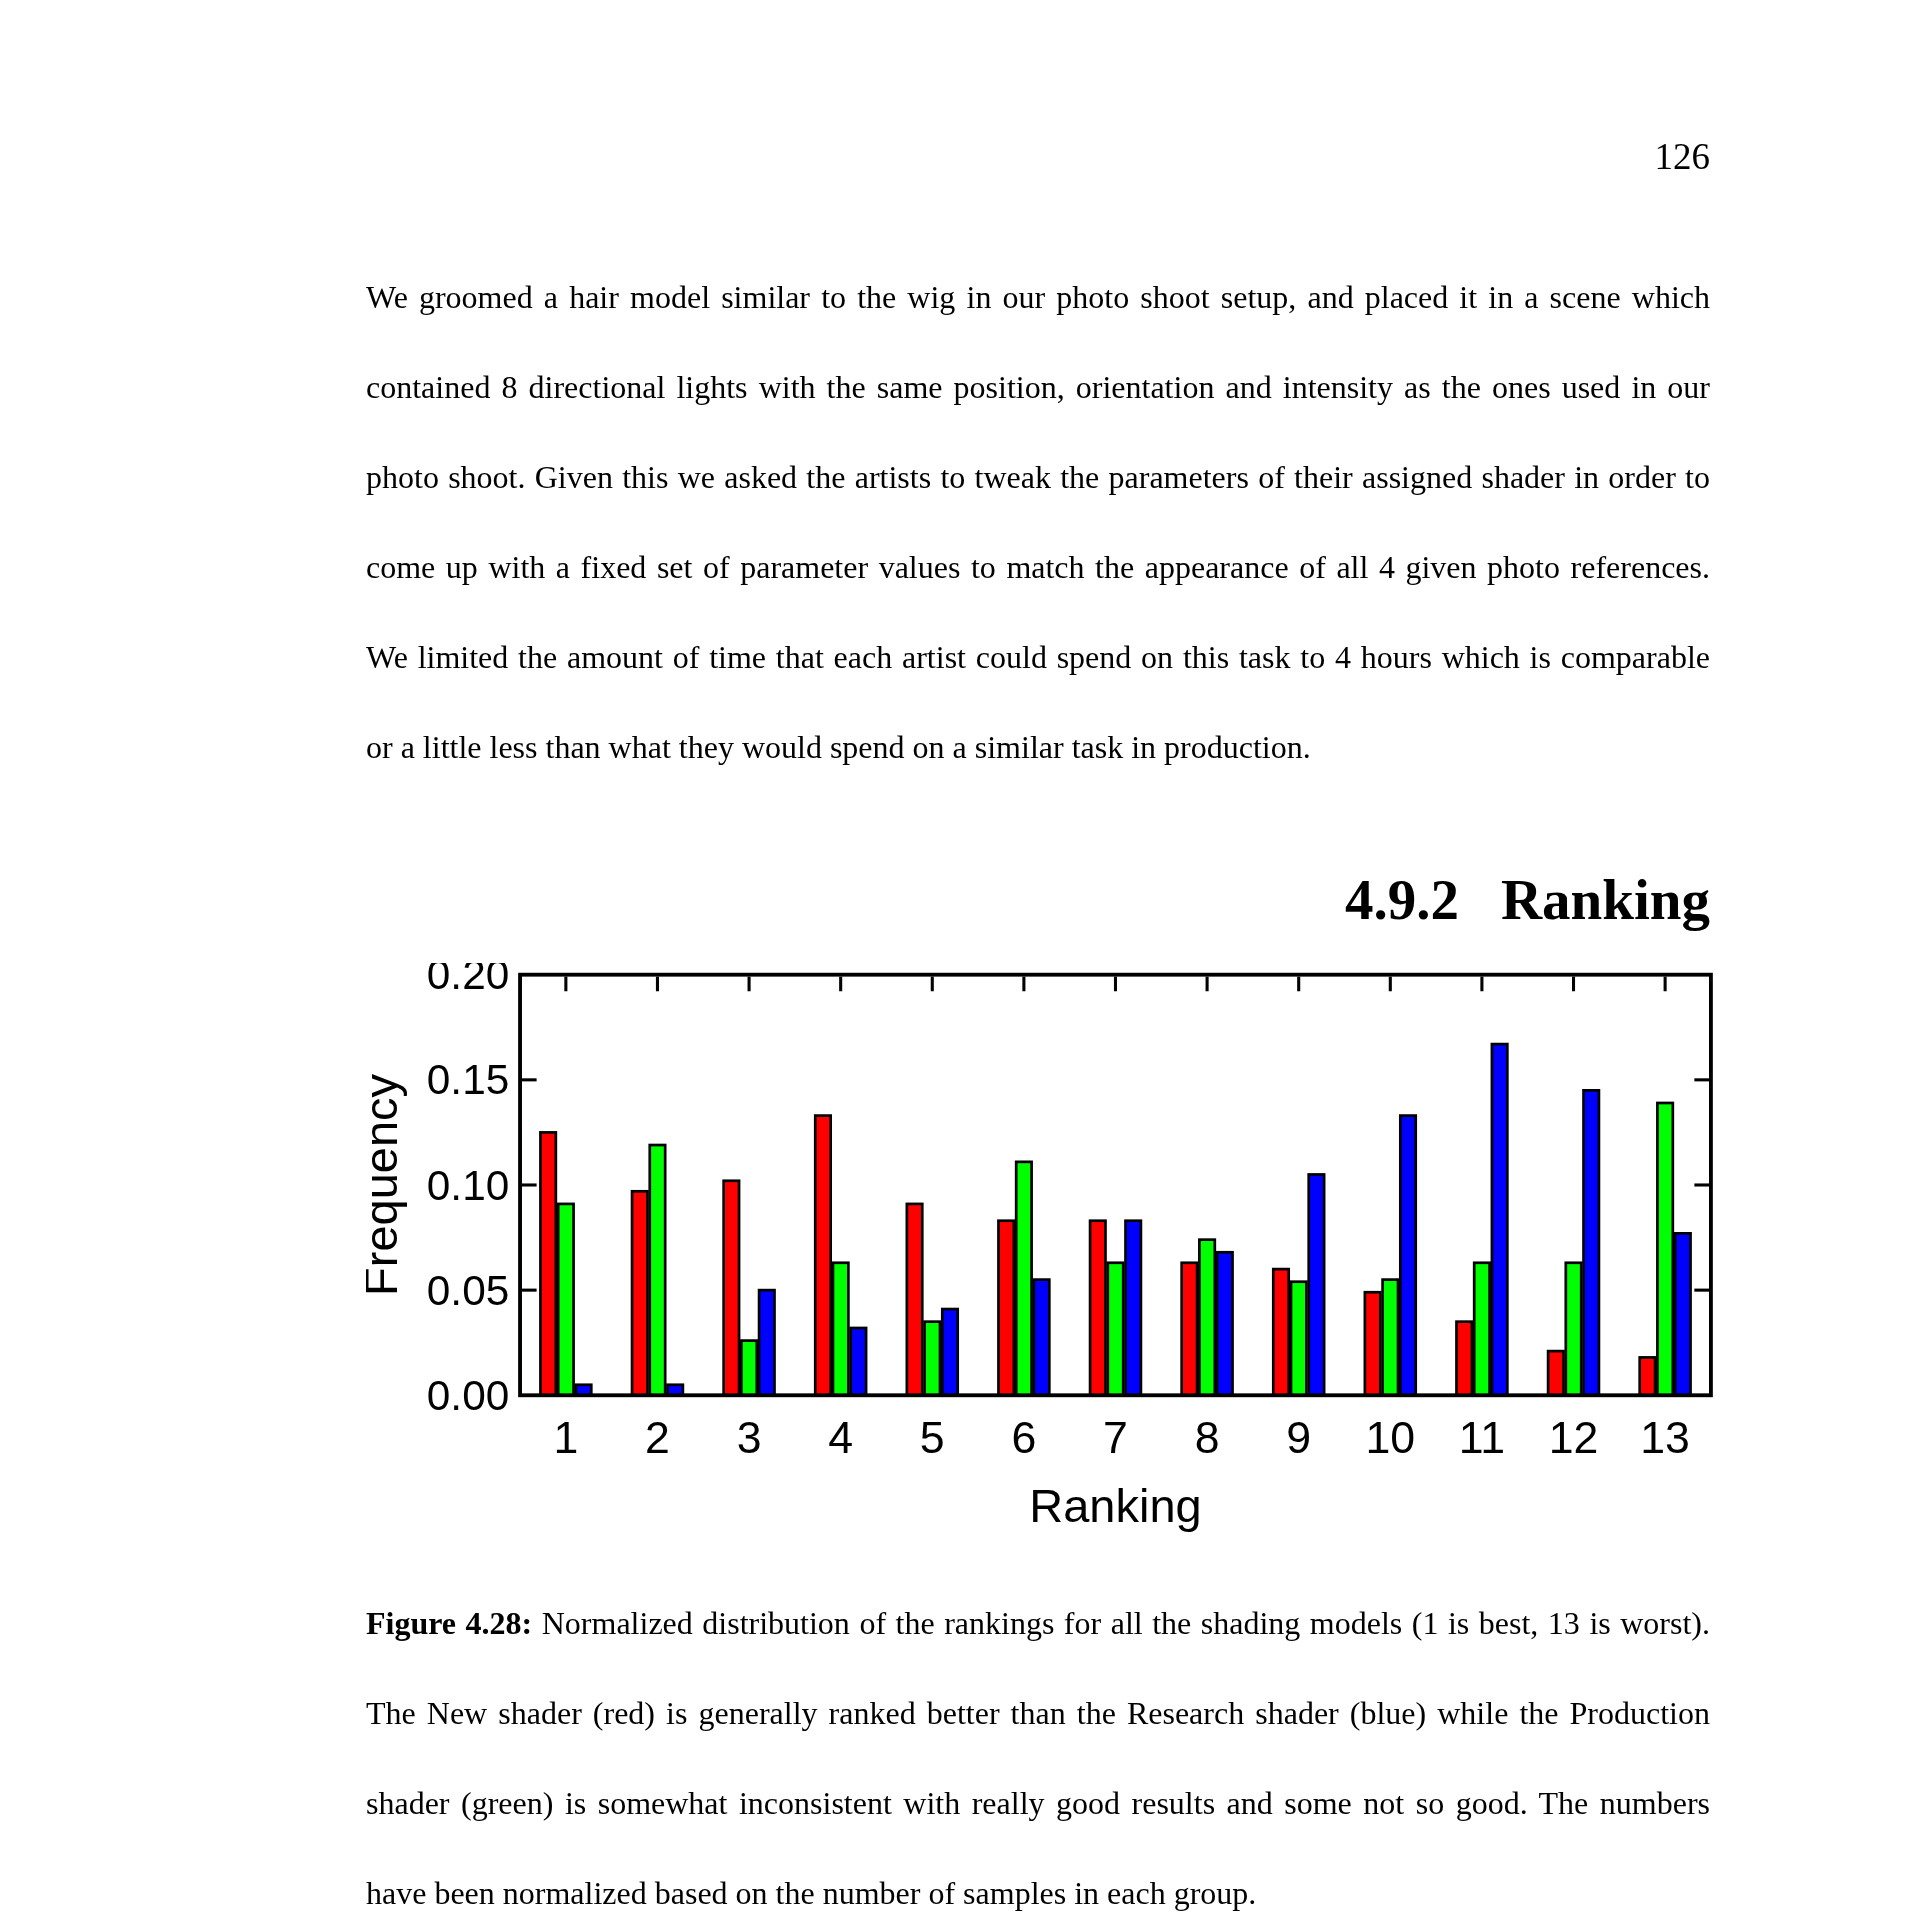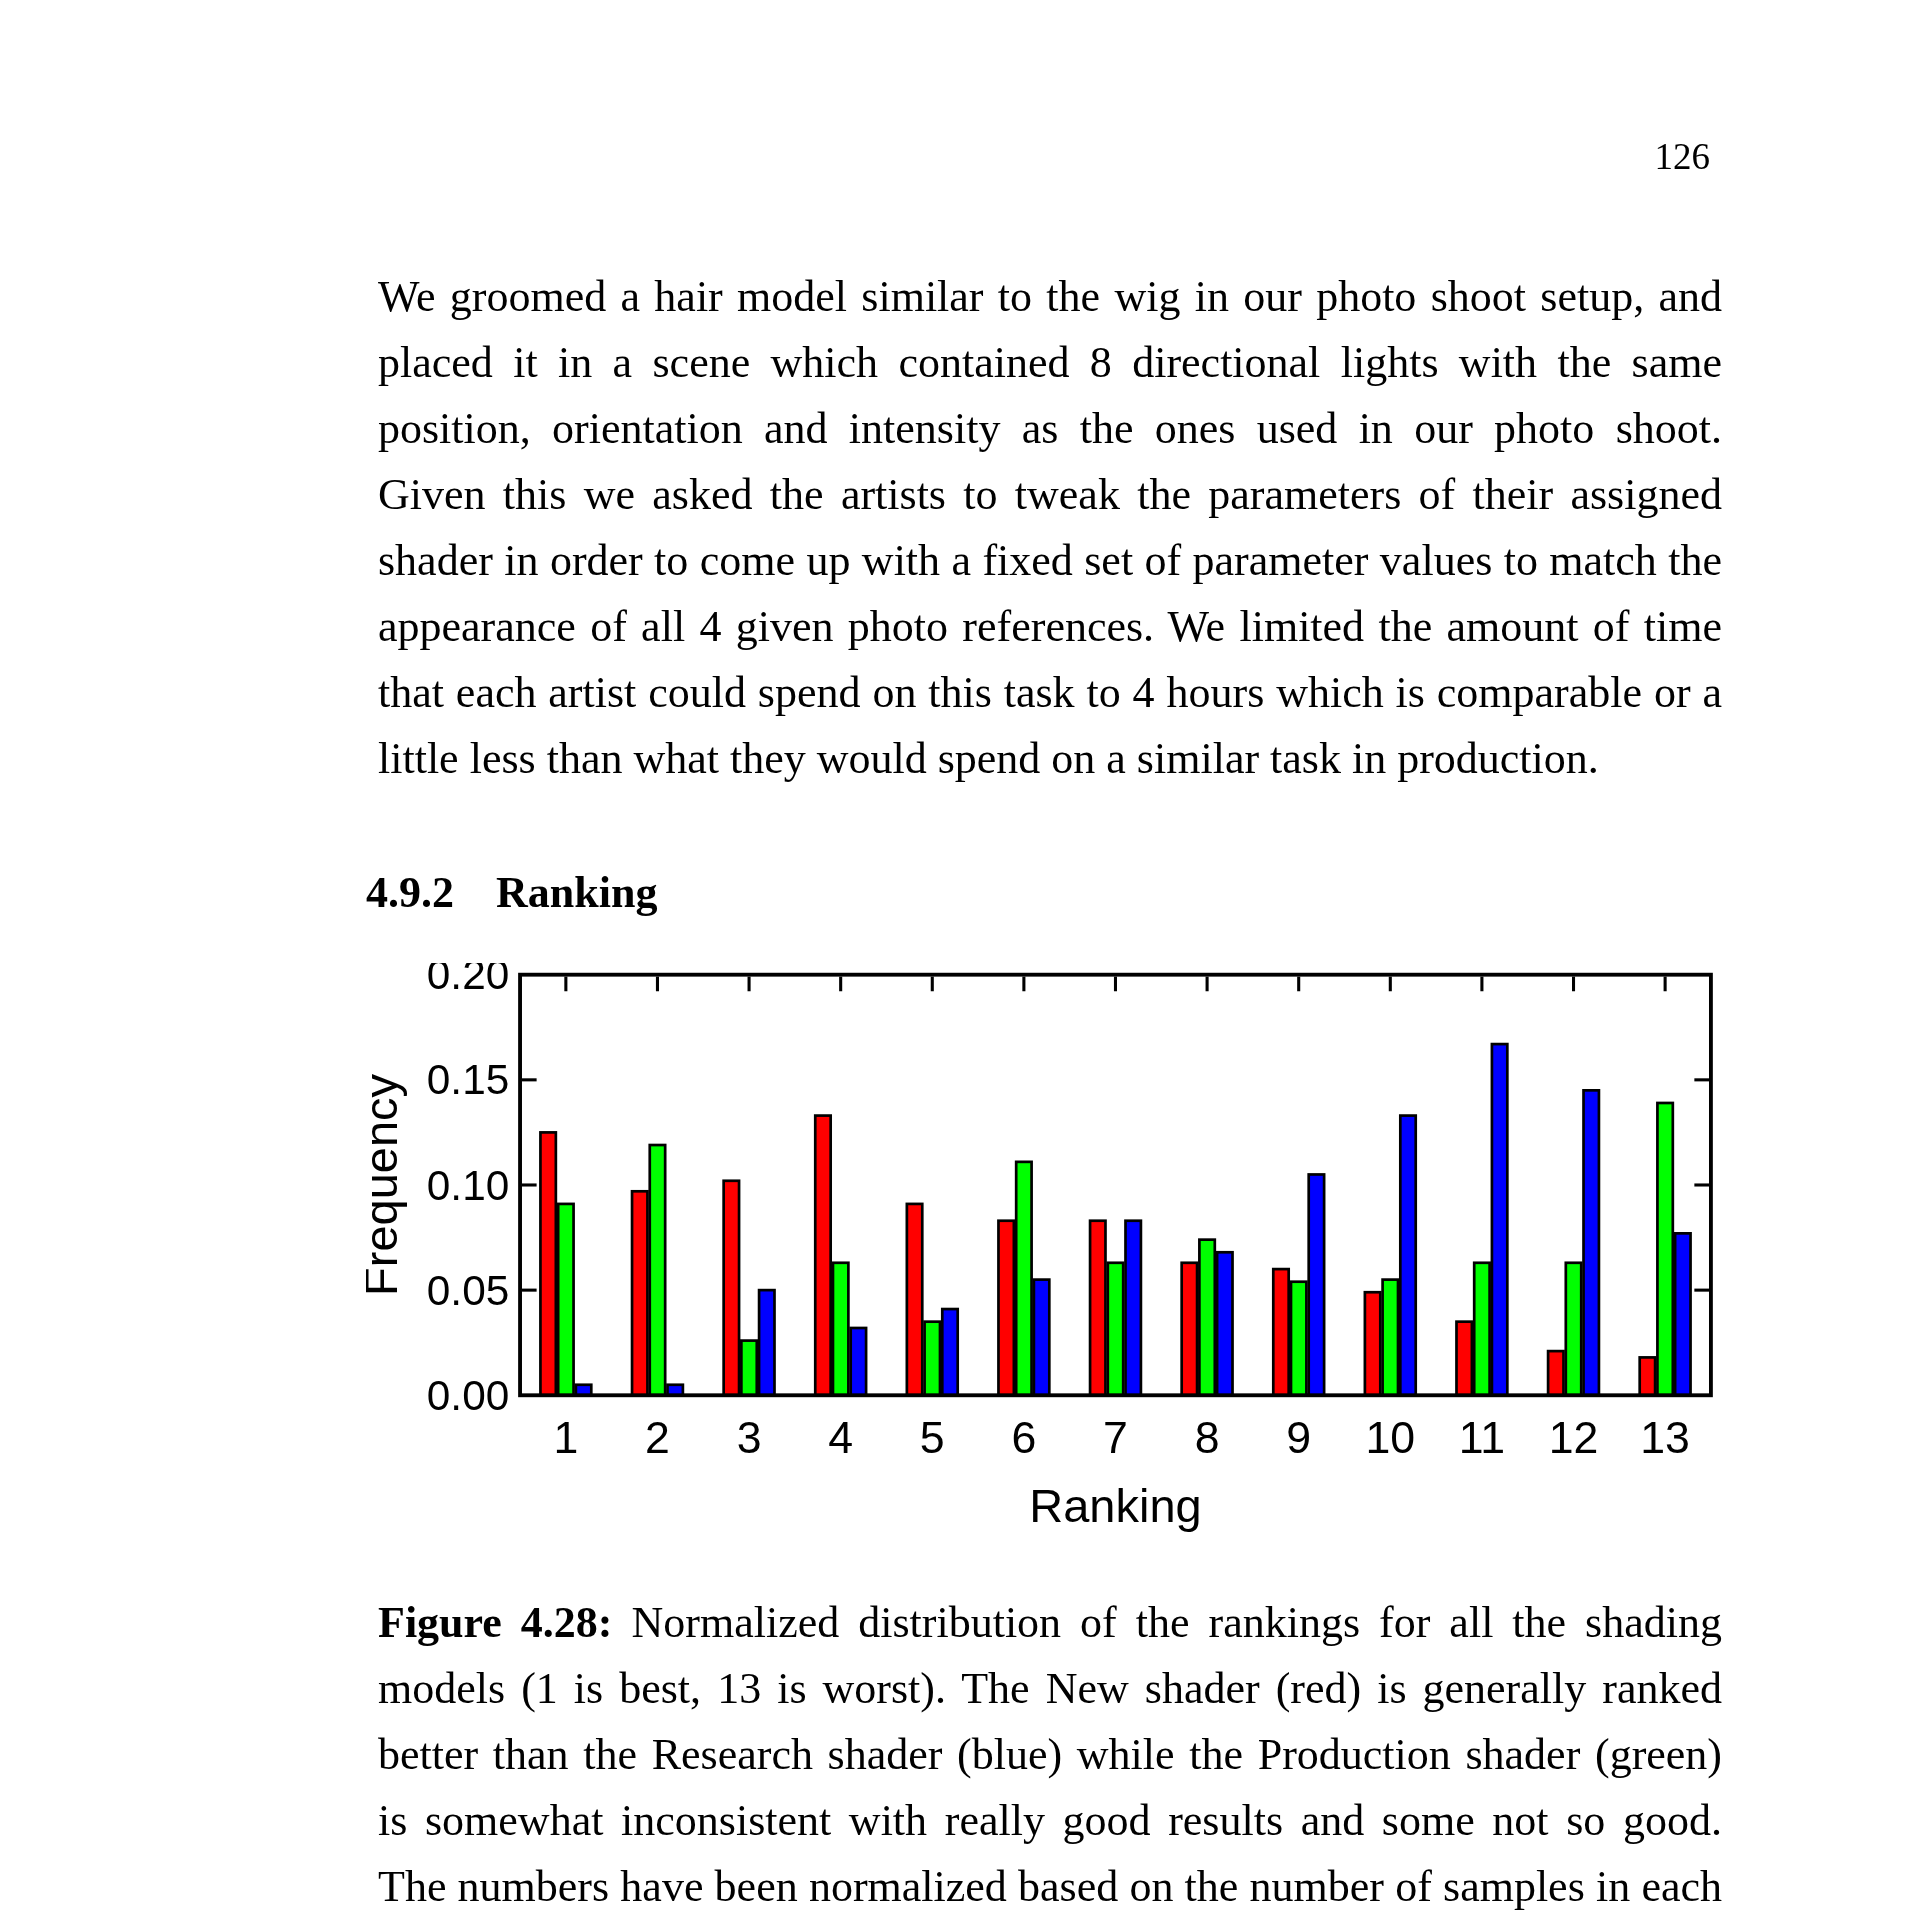--- a/index.html
+++ b/index.html
@@ -2,23 +2,23 @@
 <html style="font-size:6.2px"><head>
 <meta charset="utf-8">
 <style>
   html,body{margin:0;padding:0;}
   body{
     width:1965px;height:2542px;position:relative;background:#ffffff;color:#000;
     font-family:"Liberation Serif",serif;overflow:hidden;
   }
   .content{position:absolute;left:366px;width:1344px;}
   .pagenum{top:123px;text-align:right;font-size:37px;margin-top:12px;}
-  .bodypara{font-size:44px;line-height:66px;text-align:justify;margin:12px;}
+  .bodypara{font-size:32px;line-height:90px;text-align:justify;margin:0;}
   #para-intro{top:252px;}
-  #section-heading{top:867px;font-size:44px;font-weight:bold;display:flex;gap:42px;}
+  #section-heading{top:867px;font-size:57px;font-weight:bold;display:flex;gap:42px;justify-content:flex-end;}
   #figure-block{top:963px;}
   #figure-caption{top:1578px;}
   #para-followup{top:1916px;}
   .cap-label{font-weight:bold;}
   #chart-svg text{font-family:"Liberation Sans",sans-serif;fill:#000;}
 </style>
 </head>
 <body>
 
 <div class="content pagenum">126</div>

